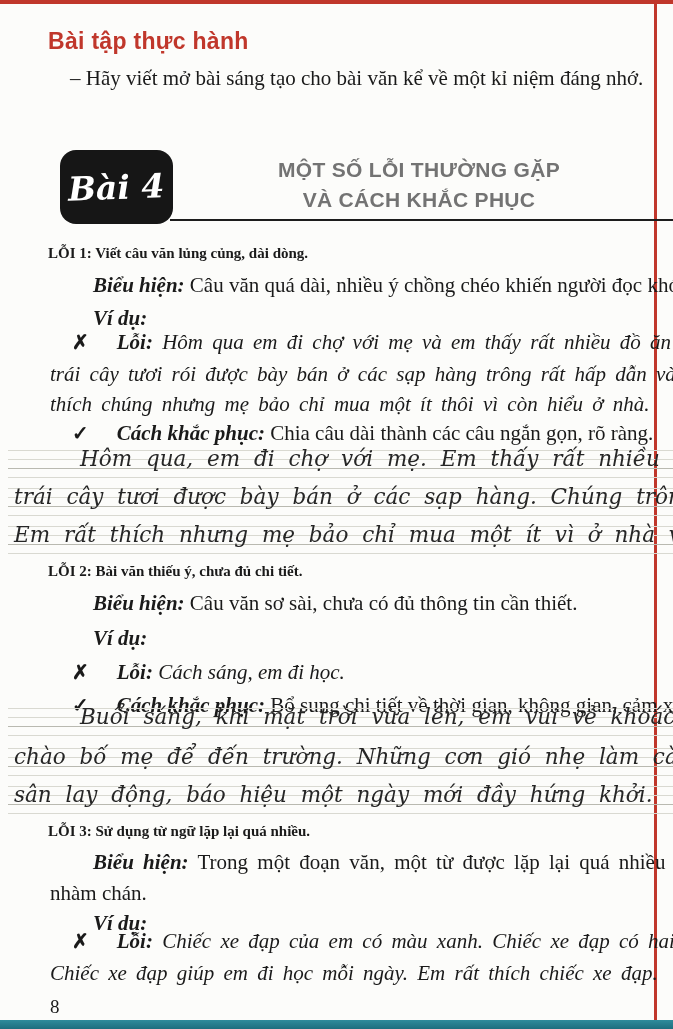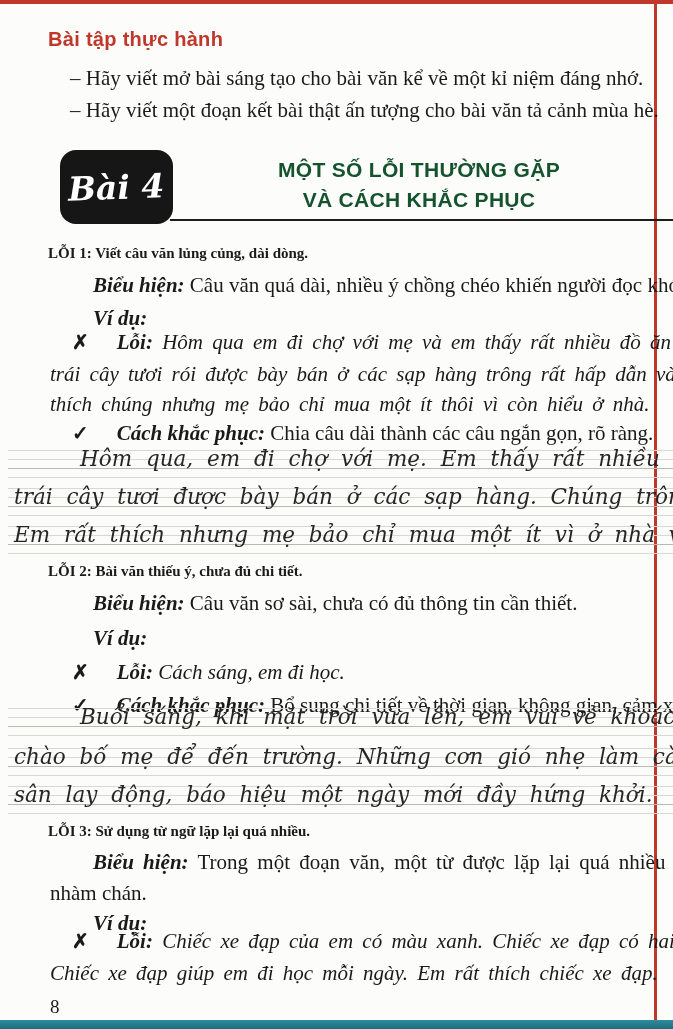--- a/index.html
+++ b/index.html
@@ -7,32 +7,32 @@
     position:relative;width:673px;height:1029px;background:#fcfcfa;
     overflow:hidden;margin:0 auto;
     font-family:"Liberation Serif","DejaVu Serif",serif;color:#1a1a1a;
   }
   .abs{position:absolute;white-space:nowrap;}
   .border-top{position:absolute;left:0;top:0;width:673px;height:4px;background:#c0372b;}
   .border-right{position:absolute;left:654px;top:0;width:3px;height:1029px;background:#c0372b;}
   .border-bottom{position:absolute;left:0;bottom:0;width:673px;height:9px;
     background:linear-gradient(to bottom,#2f8c9c,#1d6e7e);}
   .practice-heading{left:48px;top:28px;font-family:"Liberation Sans","DejaVu Sans",sans-serif;
-    font-weight:bold;font-size:20px;color:#c0372b;letter-spacing:.3px;}
+    font-weight:bold;font-size:23px;color:#c0372b;letter-spacing:.3px;}
   .body-line{font-size:21px;line-height:30px;text-align:center;}
   .bullet{left:70px;}
   .cont{left:50px;}
   .ind{left:72px;}
   .badge{left:60px;top:150px;width:113px;height:74px;background:#161616;border-radius:16px;
     display:flex;align-items:center;justify-content:center;}
   .badge-label{font-family:"DejaVu Serif",serif;font-style:italic;font-weight:bold;
     font-size:33px;color:#ffffff;transform:rotate(-2deg);}
   .lesson-title{left:180px;top:155px;width:478px;text-align:center;white-space:normal;
     font-family:"Liberation Sans","DejaVu Sans",sans-serif;font-weight:bold;font-size:21px;
-    line-height:30px;color:#14532d;letter-spacing:.3px;}
+    line-height:30px;color:#737373;letter-spacing:.3px;}
   .title-underline{position:absolute;left:170px;top:219px;width:503px;height:2px;background:#1c1c1c;}
   .loi-heading{font-weight:bold;font-size:15px;}
   .lbl{font-weight:bold;font-style:italic;margin-left:21px;}
   .ex{font-style:italic;}
   .ws{word-spacing:4px;}
   .mark{font-style:normal;font-weight:bold;margin-right:7px;font-size:20px;}
   .hw{position:absolute;left:8px;width:660px;height:38px;
     background:
       linear-gradient(to bottom,transparent 26px,#b9b9b0 26px,#b9b9b0 27px,transparent 27px),
       repeating-linear-gradient(to bottom,transparent 0,transparent 8px,#d9d9d1 8px,#d9d9d1 9px);
@@ -45,21 +45,20 @@
 </head>
 <body>
 
 <div class="page">
 
   <div class="border-top"></div>
   <div class="border-right"></div>
 
   <div class="abs practice-heading">Bài tập thực hành</div>
   <div class="abs body-line bullet" style="top:63px">– Hãy viết mở bài sáng tạo cho bài văn kể về một kỉ niệm đáng nhớ.</div>
-  <div class="abs body-line bullet" style="top:95px">– Hãy viết một đoạn kết bài thật ấn tượng cho bài văn tả cảnh mùa hè.</div>
 
   <div class="abs badge">
     <span class="badge-label">Bài 4</span>
   </div>
   <div class="abs lesson-title">
     <div>MỘT SỐ LỖI THƯỜNG GẶP</div>
     <div>VÀ CÁCH KHẮC PHỤC</div>
   </div>
   <div class="title-underline"></div>
 

